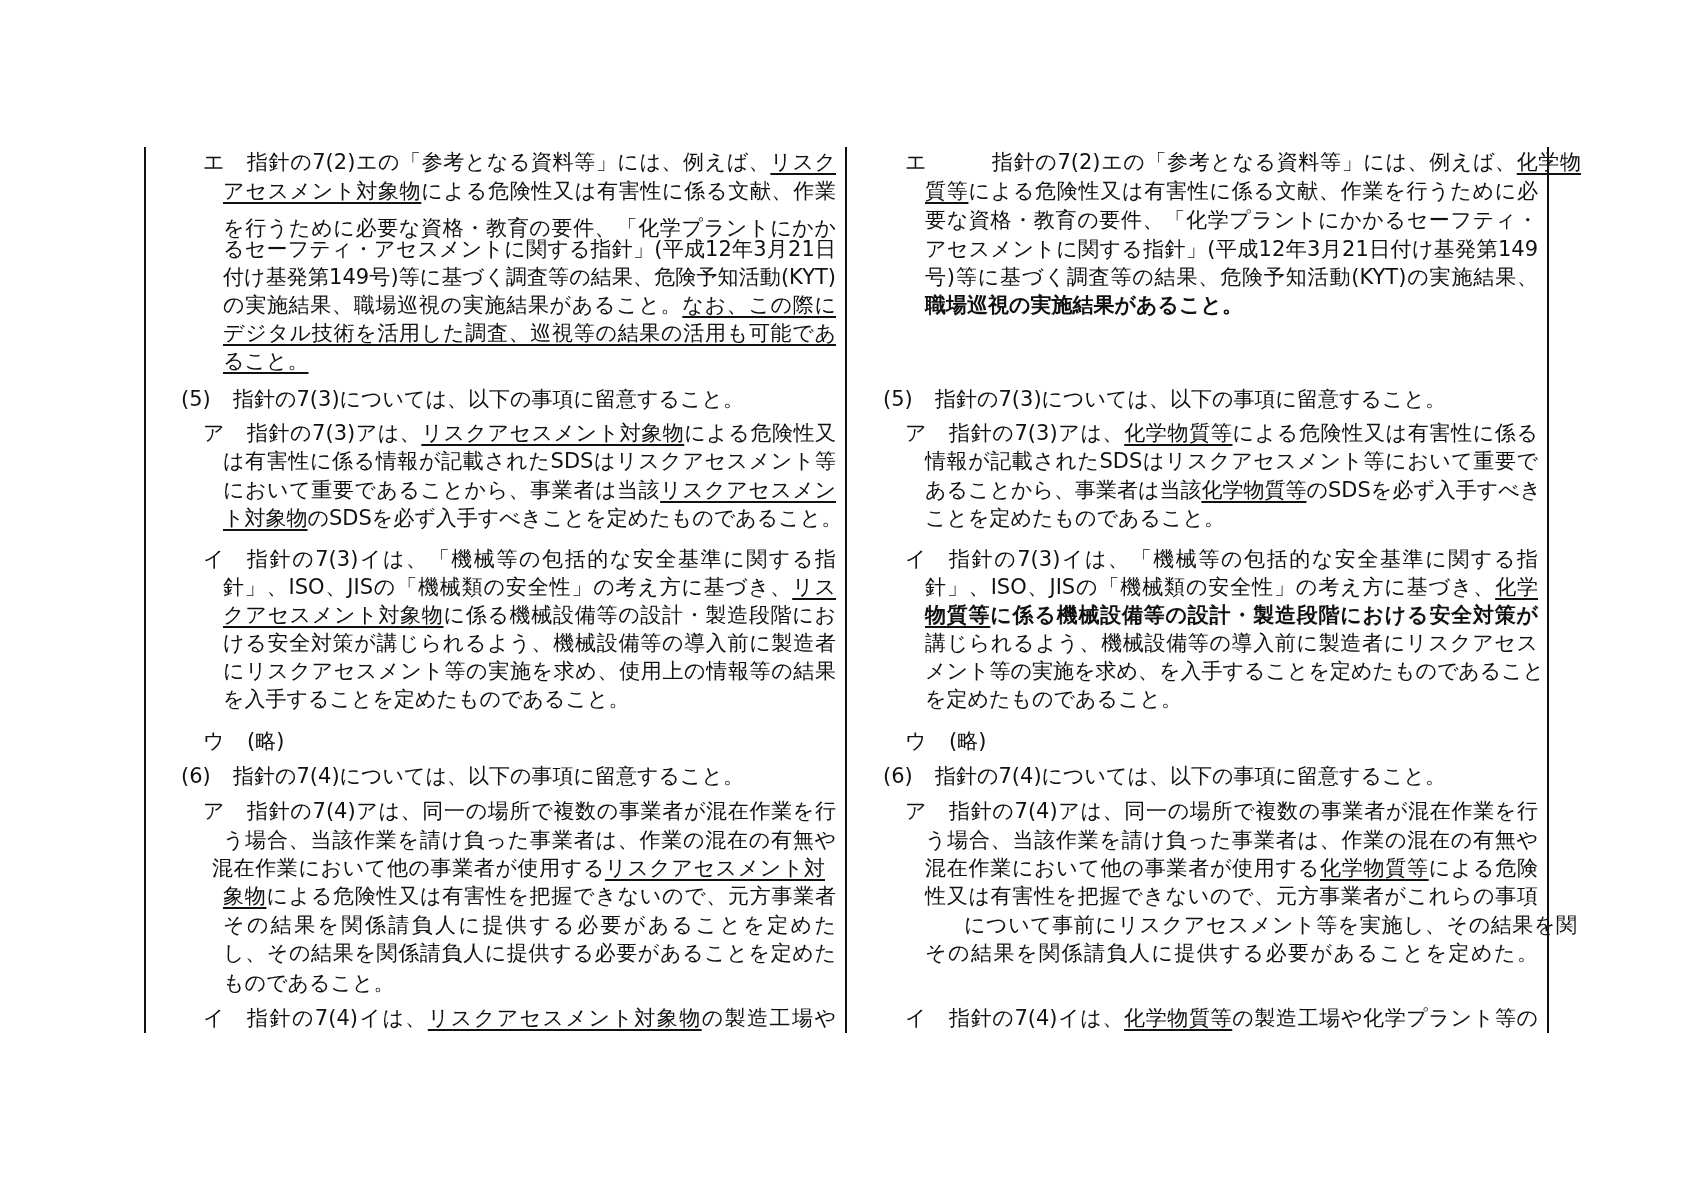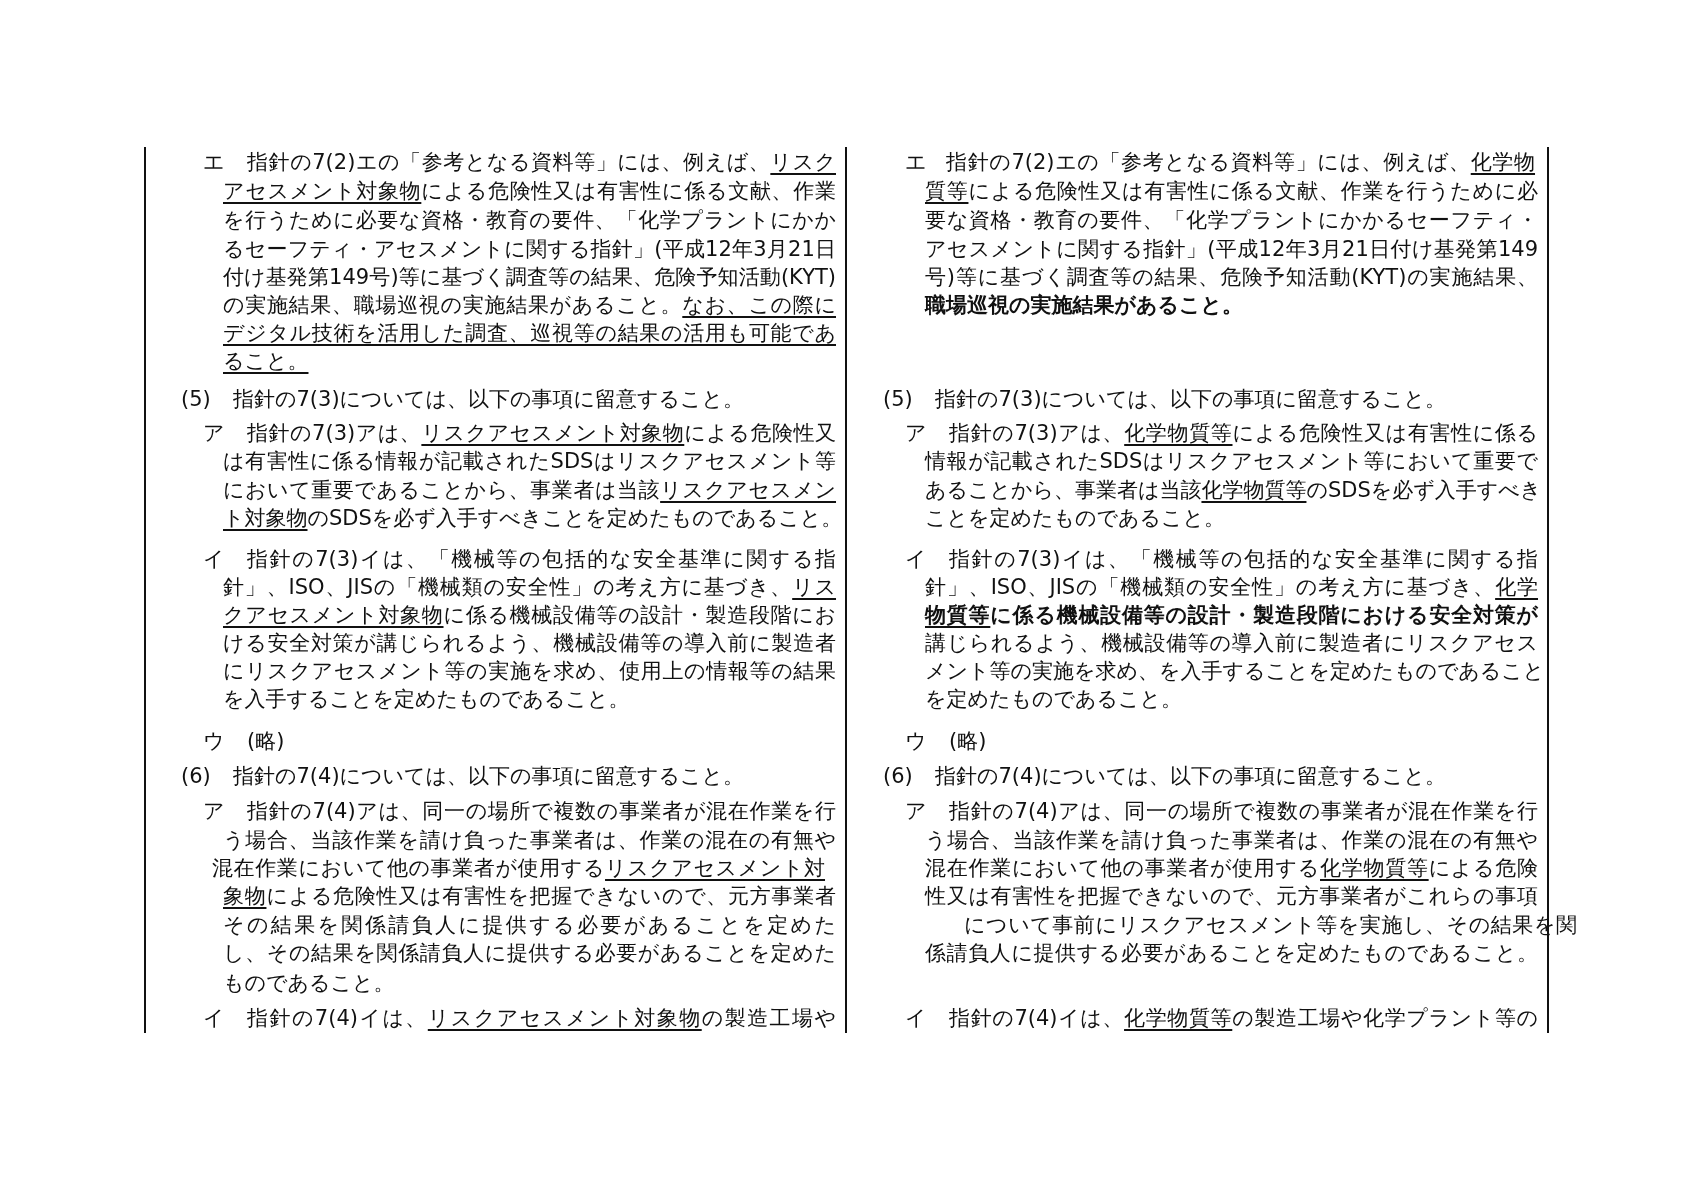--- a/index.html
+++ b/index.html
@@ -16,21 +16,21 @@
 <body>
 
 <div>
   <div class="vline" style="left:144px;"></div>
   <div class="vline" style="left:845px;"></div>
   <div class="vline" style="left:1547px;"></div>
   <div id="left-col">
       <span class="lbl" style="left: 203px; top: 148px;">エ</span>
       <div class="ln" style="left: 247px; top: 148px; width: 589px;"><span>指針の7(2)エの「参考となる資料等」には、例えば、</span><span class="u">リスク</span></div>
       <div class="ln" style="left: 223px; top: 177px; width: 613px;"><span class="u">アセスメント対象物</span><span>による危険性又は有害性に係る文献、作業</span></div>
-      <div class="ln" style="left: 223px; top: 206px; width: 613px;"><span>を行うために必要な資格・教育の要件、「化学プラントにかか</span></div>
+      <div class="ln" style="left: 223px; top: 214px; width: 613px;"><span>を行うために必要な資格・教育の要件、「化学プラントにかか</span></div>
       <div class="ln" style="left: 223px; top: 235px; width: 613px;"><span>るセーフティ・アセスメントに関する指針」(平成12年3月21日</span></div>
       <div class="ln" style="left: 223px; top: 263px; width: 613px;"><span>付け基発第149号)等に基づく調査等の結果、危険予知活動(KYT)</span></div>
       <div class="ln" style="left: 223px; top: 291px; width: 613px;"><span>の実施結果、職場巡視の実施結果があること。</span><span class="u">なお、この際に</span></div>
       <div class="ln" style="left: 223px; top: 319px; width: 613px;"><span class="u">デジタル技術を活用した調査、巡視等の結果の活用も可能であ</span></div>
       <div class="ln nojust" style="left: 223px; top: 347px; width: auto;"><span class="u">ること。</span></div>
       <span class="lbl" style="left: 181px; top: 385px;">(5)</span>
       <span class="lbl" style="left: 233px; top: 385px;">指針の7(3)については、以下の事項に留意すること。</span>
       <span class="lbl" style="left: 203px; top: 419px;">ア</span>
       <div class="ln" style="left: 247px; top: 419px; width: 589px;"><span>指針の7(3)アは、</span><span class="u">リスクアセスメント対象物</span><span>による危険性又</span></div>
       <div class="ln" style="left: 223px; top: 447px; width: 613px;"><span>は有害性に係る情報が記載されたSDSはリスクアセスメント等</span></div>
@@ -53,21 +53,21 @@
       <div class="ln" style="left: 212px; top: 854px; width: 613px;"><span>混在作業において他の事業者が使用する</span><span class="u">リスクアセスメント対</span></div>
       <div class="ln" style="left: 223px; top: 882px; width: 613px;"><span class="u">象物</span><span>による危険性又は有害性を把握できないので、元方事業者</span></div>
       <div class="ln" style="left: 223px; top: 911px; width: 613px;"><span>その結果を関係請負人に提供する必要があることを定めた</span></div>
       <div class="ln" style="left: 223px; top: 939px; width: 613px;"><span>し、その結果を関係請負人に提供する必要があることを定めた</span></div>
       <div class="ln nojust" style="left: 223px; top: 969px; width: auto;"><span>ものであること。</span></div>
       <span class="lbl" style="left: 203px; top: 1004px;">イ</span>
       <div class="ln" style="left: 247px; top: 1004px; width: 589px;"><span>指針の7(4)イは、</span><span class="u">リスクアセスメント対象物</span><span>の製造工場や</span></div>
     </div>
   <div id="right-col">
       <span class="lbl" style="left: 905px; top: 148px;">エ</span>
-      <div class="ln" style="left: 946px; top: 148px; width: 589px;"><span>指針の7(2)エの「参考となる資料等」には、例えば、</span><span class="u">化学物</span></div>
+      <div class="ln" style="left: 992px; top: 148px; width: 589px;"><span>指針の7(2)エの「参考となる資料等」には、例えば、</span><span class="u">化学物</span></div>
       <div class="ln" style="left: 925px; top: 177px; width: 613px;"><span class="u">質等</span><span>による危険性又は有害性に係る文献、作業を行うために必</span></div>
       <div class="ln" style="left: 925px; top: 206px; width: 613px;"><span>要な資格・教育の要件、「化学プラントにかかるセーフティ・</span></div>
       <div class="ln" style="left: 925px; top: 235px; width: 613px;"><span>アセスメントに関する指針」(平成12年3月21日付け基発第149</span></div>
       <div class="ln" style="left: 925px; top: 263px; width: 613px;"><span>号)等に基づく調査等の結果、危険予知活動(KYT)の実施結果、</span></div>
       <div class="ln nojust" style="left: 925px; top: 291px; width: auto; font-weight: bold;"><span>職場巡視の実施結果があること。</span></div>
       <span class="lbl" style="left: 883px; top: 385px;">(5)</span>
       <span class="lbl" style="left: 935px; top: 385px;">指針の7(3)については、以下の事項に留意すること。</span>
       <span class="lbl" style="left: 905px; top: 419px;">ア</span>
       <div class="ln" style="left: 949px; top: 419px; width: 589px;"><span>指針の7(3)アは、</span><span class="u">化学物質等</span><span>による危険性又は有害性に係る</span></div>
       <div class="ln" style="left: 925px; top: 447px; width: 613px;"><span>情報が記載されたSDSはリスクアセスメント等において重要で</span></div>
@@ -83,17 +83,17 @@
       <span class="lbl" style="left: 905px; top: 727px;">ウ</span>
       <span class="lbl" style="left: 949px; top: 727px;">(略)</span>
       <span class="lbl" style="left: 883px; top: 762px;">(6)</span>
       <span class="lbl" style="left: 935px; top: 762px;">指針の7(4)については、以下の事項に留意すること。</span>
       <span class="lbl" style="left: 905px; top: 797px;">ア</span>
       <div class="ln" style="left: 949px; top: 797px; width: 589px;"><span>指針の7(4)アは、同一の場所で複数の事業者が混在作業を行</span></div>
       <div class="ln" style="left: 925px; top: 826px; width: 613px;"><span>う場合、当該作業を請け負った事業者は、作業の混在の有無や</span></div>
       <div class="ln" style="left: 925px; top: 854px; width: 613px;"><span>混在作業において他の事業者が使用する</span><span class="u">化学物質等</span><span>による危険</span></div>
       <div class="ln" style="left: 925px; top: 882px; width: 613px;"><span>性又は有害性を把握できないので、元方事業者がこれらの事項</span></div>
       <div class="ln" style="left: 964px; top: 911px; width: 613px;"><span>について事前にリスクアセスメント等を実施し、その結果を関</span></div>
-      <div class="ln" style="left: 925px; top: 939px; width: 613px;"><span>係請負人に提供する必要があることを定めたものであること。</span></div>
+      <div class="ln" style="left: 925px; top: 939px; width: 613px;"><span>その結果を関係請負人に提供する必要があることを定めた。</span></div>
       <span class="lbl" style="left: 905px; top: 1004px;">イ</span>
       <div class="ln" style="left: 949px; top: 1004px; width: 589px;"><span>指針の7(4)イは、</span><span class="u">化学物質等</span><span>の製造工場や化学プラント等の</span></div>
     </div>
 </div>
 
 </body></html>

